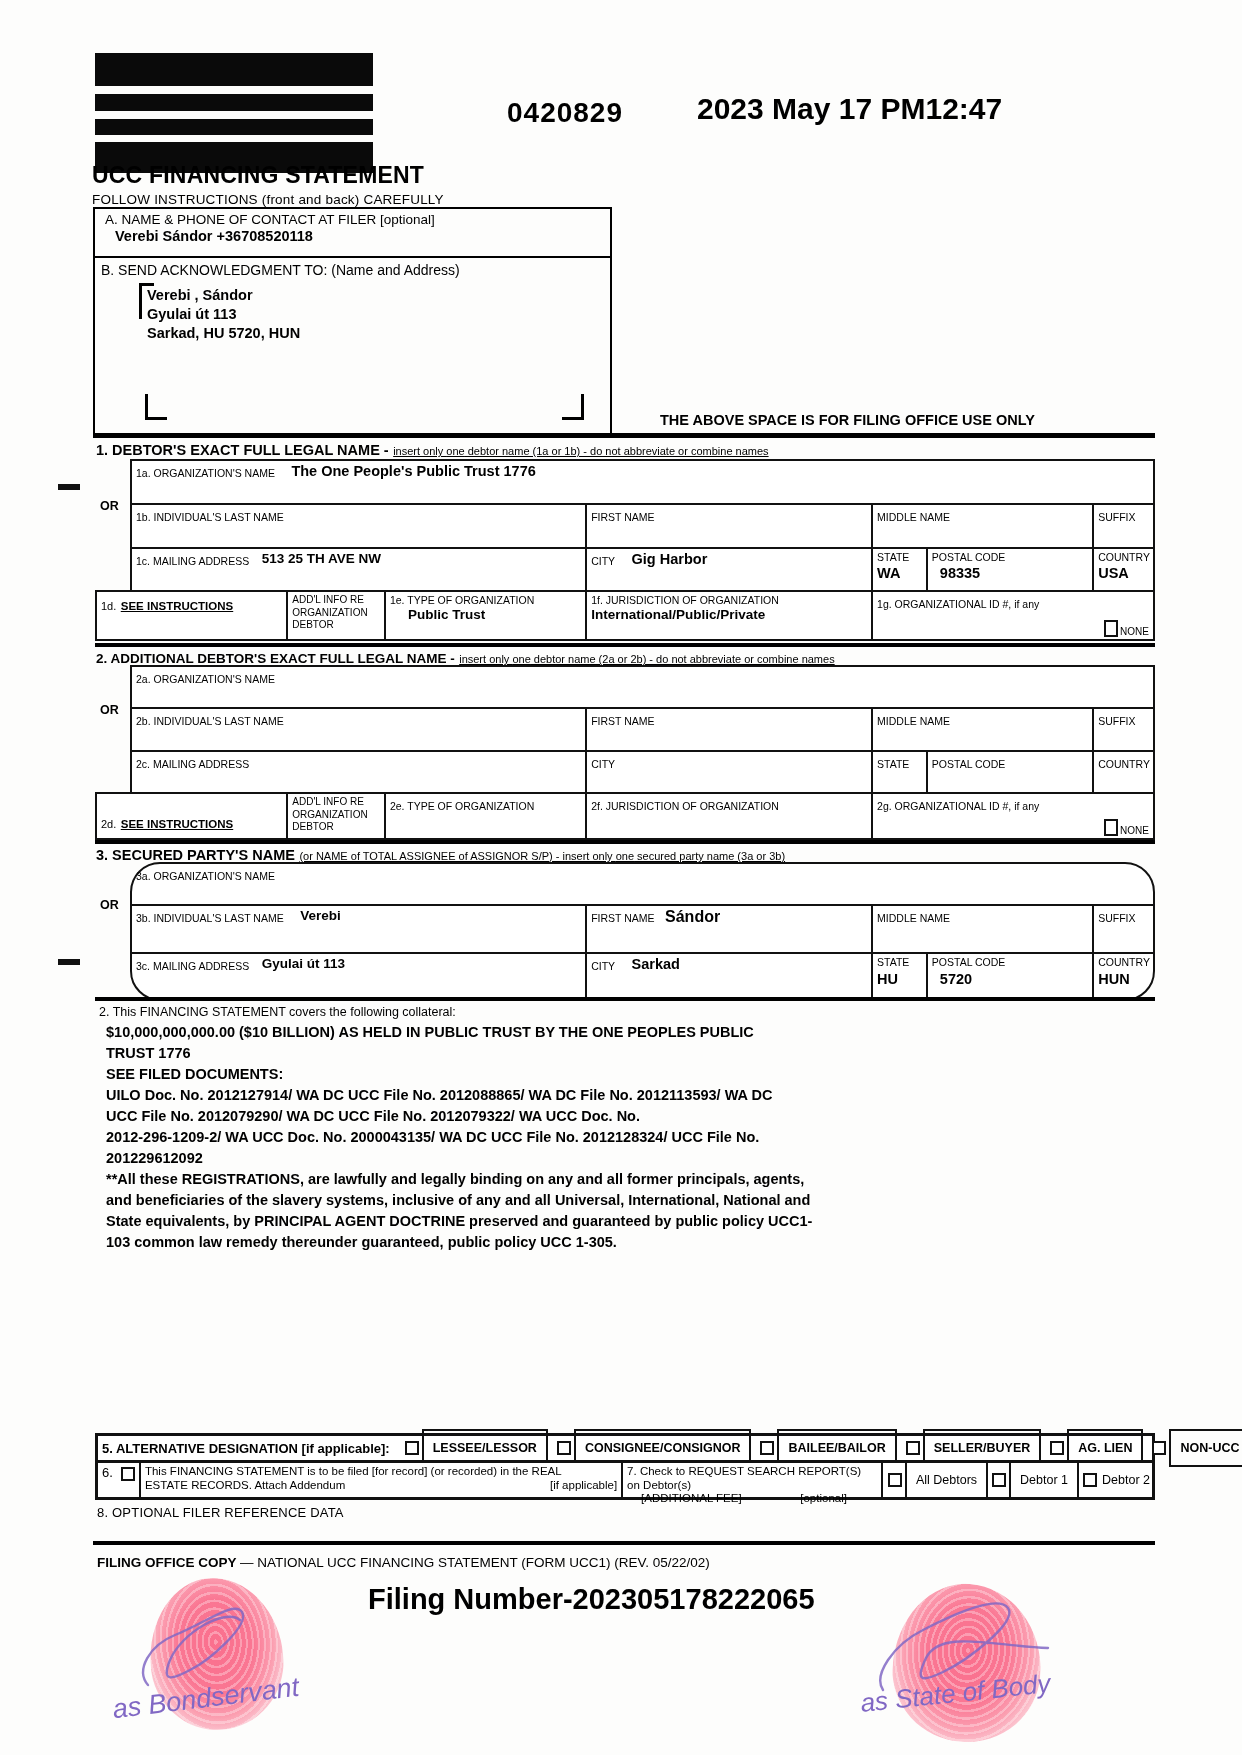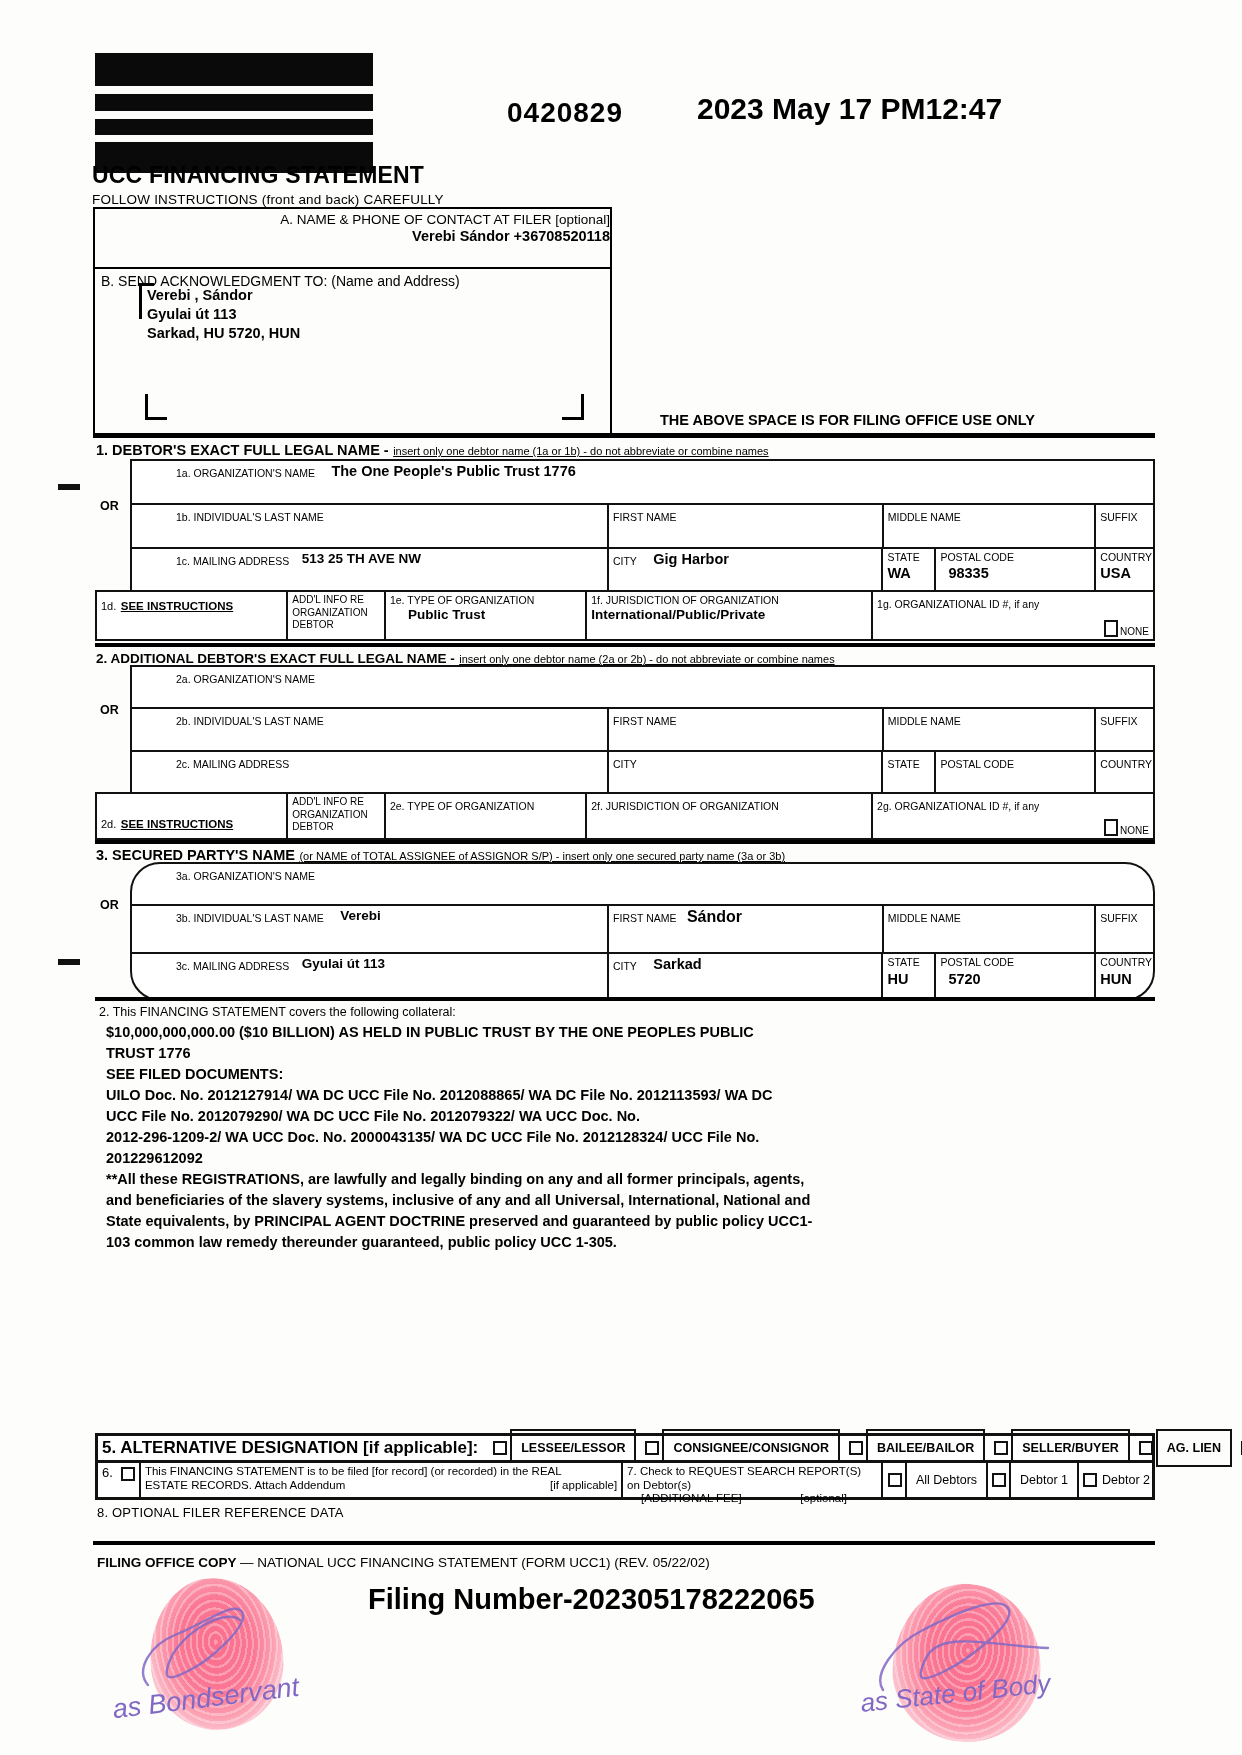--- a/index.html
+++ b/index.html
@@ -19,40 +19,40 @@
   .b4 { height:31px; }
 
   .stamp-num  { left:507px; top:97px;  font-size:28px; font-weight:bold; letter-spacing:1px; }
   .stamp-date { left:697px; top:92px;  font-size:30px; font-weight:bold; }
 
   .doc-title { left:92px; top:162px; font-size:23px; font-weight:bold; letter-spacing:0.2px; }
   .doc-sub   { left:92px; top:192px; font-size:13.5px; letter-spacing:0.2px; }
 
   
   .boxAB { left:93px; top:207px; width:519px; height:228px; border:2px solid #000; }
-  .secA { height:60px; border-bottom:2px solid #000; padding:3px 0;text-align:right; }
+  .secA { height:49px; border-bottom:2px solid #000; padding:3px 10px; }
   .secA .lbl { font-size:13.5px; }
   .secA .val { font-size:14.5px; font-weight:bold; margin-left:10px; margin-top:1px; }
   .secB { padding:4px 6px; font-size:14px; }
   .ack-addr { position:absolute; left:52px; top:77px; font-size:14.5px; font-weight:bold; line-height:19px; }
   .brk-open { position:absolute; left:44px; top:74px; width:15px; height:36px; border-left:3px solid #000; border-top:3px solid #000; }
   .brk-bl { position:absolute; left:50px; bottom:13px; width:22px; height:26px; border-left:3px solid #000; border-bottom:3px solid #000; }
   .brk-br { position:absolute; right:26px; bottom:13px; width:22px; height:26px; border-right:3px solid #000; border-bottom:3px solid #000; }
 
   .above-space { left:660px; top:412px; font-size:14.5px; font-weight:bold; }
 
   .rule { background:#000; }
 
   .sec-head { font-size:14.5px; font-weight:bold; }
   .sec-note { font-size:11px; font-weight:normal;text-decoration:underline; }
   .sec-note u { text-decoration:underline; }
 
   
   .tbl { border:2px solid #111; background:#fff; }
-  .row { display:flex; border-top:2px solid #111;padding-left:40px; }
+  .row { display:flex; border-top:2px solid #111; }
   .row:first-child { border-top:none; }
   .cell { border-left:2px solid #111; padding:2px 4px; overflow:hidden; }
   .cell:first-child { border-left:none; }
   .flbl { font-size:10.5px; white-space:nowrap; }
   .fval { font-size:14.5px; font-weight:bold; }
   .inline-val { display:inline-block; margin-left:12px; vertical-align:top; }
   .or { font-size:12.5px; font-weight:bold; }
   .dash { width:22px; height:6px; background:#111; }
 
   .drow { border:2.5px solid #111; display:flex; background:#fff; }
@@ -62,21 +62,21 @@
   .cb { width:14px; height:17px; border:2px solid #111; background:#fff; display:inline-block; }
   .cb-sq { width:14px; height:14px; border:2px solid #111; background:#fff; display:inline-block; flex:none; }
   .none-lbl { font-size:10px; margin-left:2px; }
 
   
   .s4-label { font-size:12.5px; }
   .s4-lines { font-size:14.5px; font-weight:bold; line-height:21px; }
 
   
   .r5 { border:3px solid #111; display:flex; align-items:center; background:#fff; }
-  .r5 .lbl5 { font-size:17px; font-weight:bold; padding:0 6px 0 4px; white-space:nowrap; }
+  .r5 .lbl5 { font-size:13px; font-weight:bold; padding:0 6px 0 4px; white-space:nowrap; }
   .optbox { border:2px solid #111; font-size:12.5px; font-weight:bold; padding:10px 9px; white-space:nowrap; margin-left:3px; }
   .optwrap { display:flex; align-items:center; margin-left:9px; }
   .r67 { border:3px solid #111; border-top:none; display:flex; background:#fff; }
   .small2 { font-size:11.5px; line-height:13.5px; }
   .r8 { font-size:13px; letter-spacing:0.2px; }
 
   .footer-copy { font-size:13.5px; }
   .filing-no { font-size:29px; font-weight:bold; }
 
   

